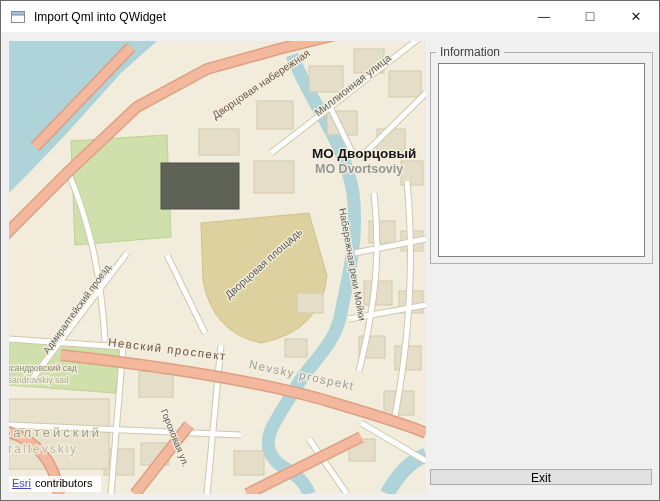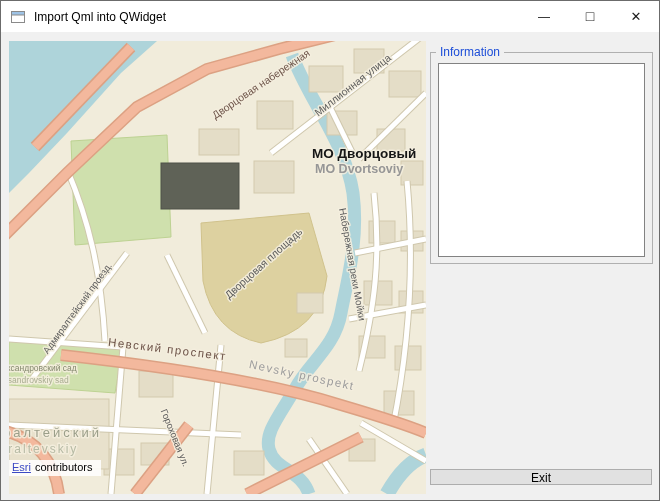--- a/index.html
+++ b/index.html
@@ -28,30 +28,30 @@
   .lbl-street   { fill:#5c5c5c; }
   .lbl-major    { fill:#6e554a; }
   .lbl-alt      { fill:#9d9d9d; }
   .lbl-muni     { fill:#161616; font-weight:bold; }
   .lbl-muni-alt { fill:#969696; font-weight:bold; }
   .lbl-park     { fill:#85896f; }
   .lbl-park-alt { fill:#a9ad92; }
   .lbl-big      { fill:#9b9f8a; letter-spacing:3px; }
   .lbl-big-alt  { fill:#b6baa4; letter-spacing:2px; }
 
-  .attribution { position:absolute; left:0; bottom:18px; background:rgba(255,255,255,0.85);
+  .attribution { position:absolute; left:0; bottom:2px; background:rgba(255,255,255,0.85);
                  font-size:11px; color:#000; padding:1px 9px 2px 3px; line-height:13px; }
   .attribution a { color:#3b49c4; text-decoration:underline; }
   .attr-suffix { margin-left:4px; }
 
   
   .groupbox { position:absolute; left:429px; top:51px; width:221px; height:210px;
               border:1px solid #b0b0b0; }
   .groupbox-title { position:absolute; top:-8px; left:5px; background:#f0f0f0;
-                    padding:0 4px; font-size:12px; color:#1d4ed8; }
+                    padding:0 4px; font-size:12px; color:#404040; }
   .textedit { position:absolute; left:7px; top:10px; width:205px; height:192px;
               background:#ffffff; border:1px solid #828282; }
 
   .exit { position:absolute; left:429px; top:468px; width:222px; height:16px;
           background:#e1e1e1; border:1px solid #adadad; font-size:12px;
           font-family:"Liberation Sans",sans-serif; color:#000; }
 </style>
 </head>
 <body>
 

